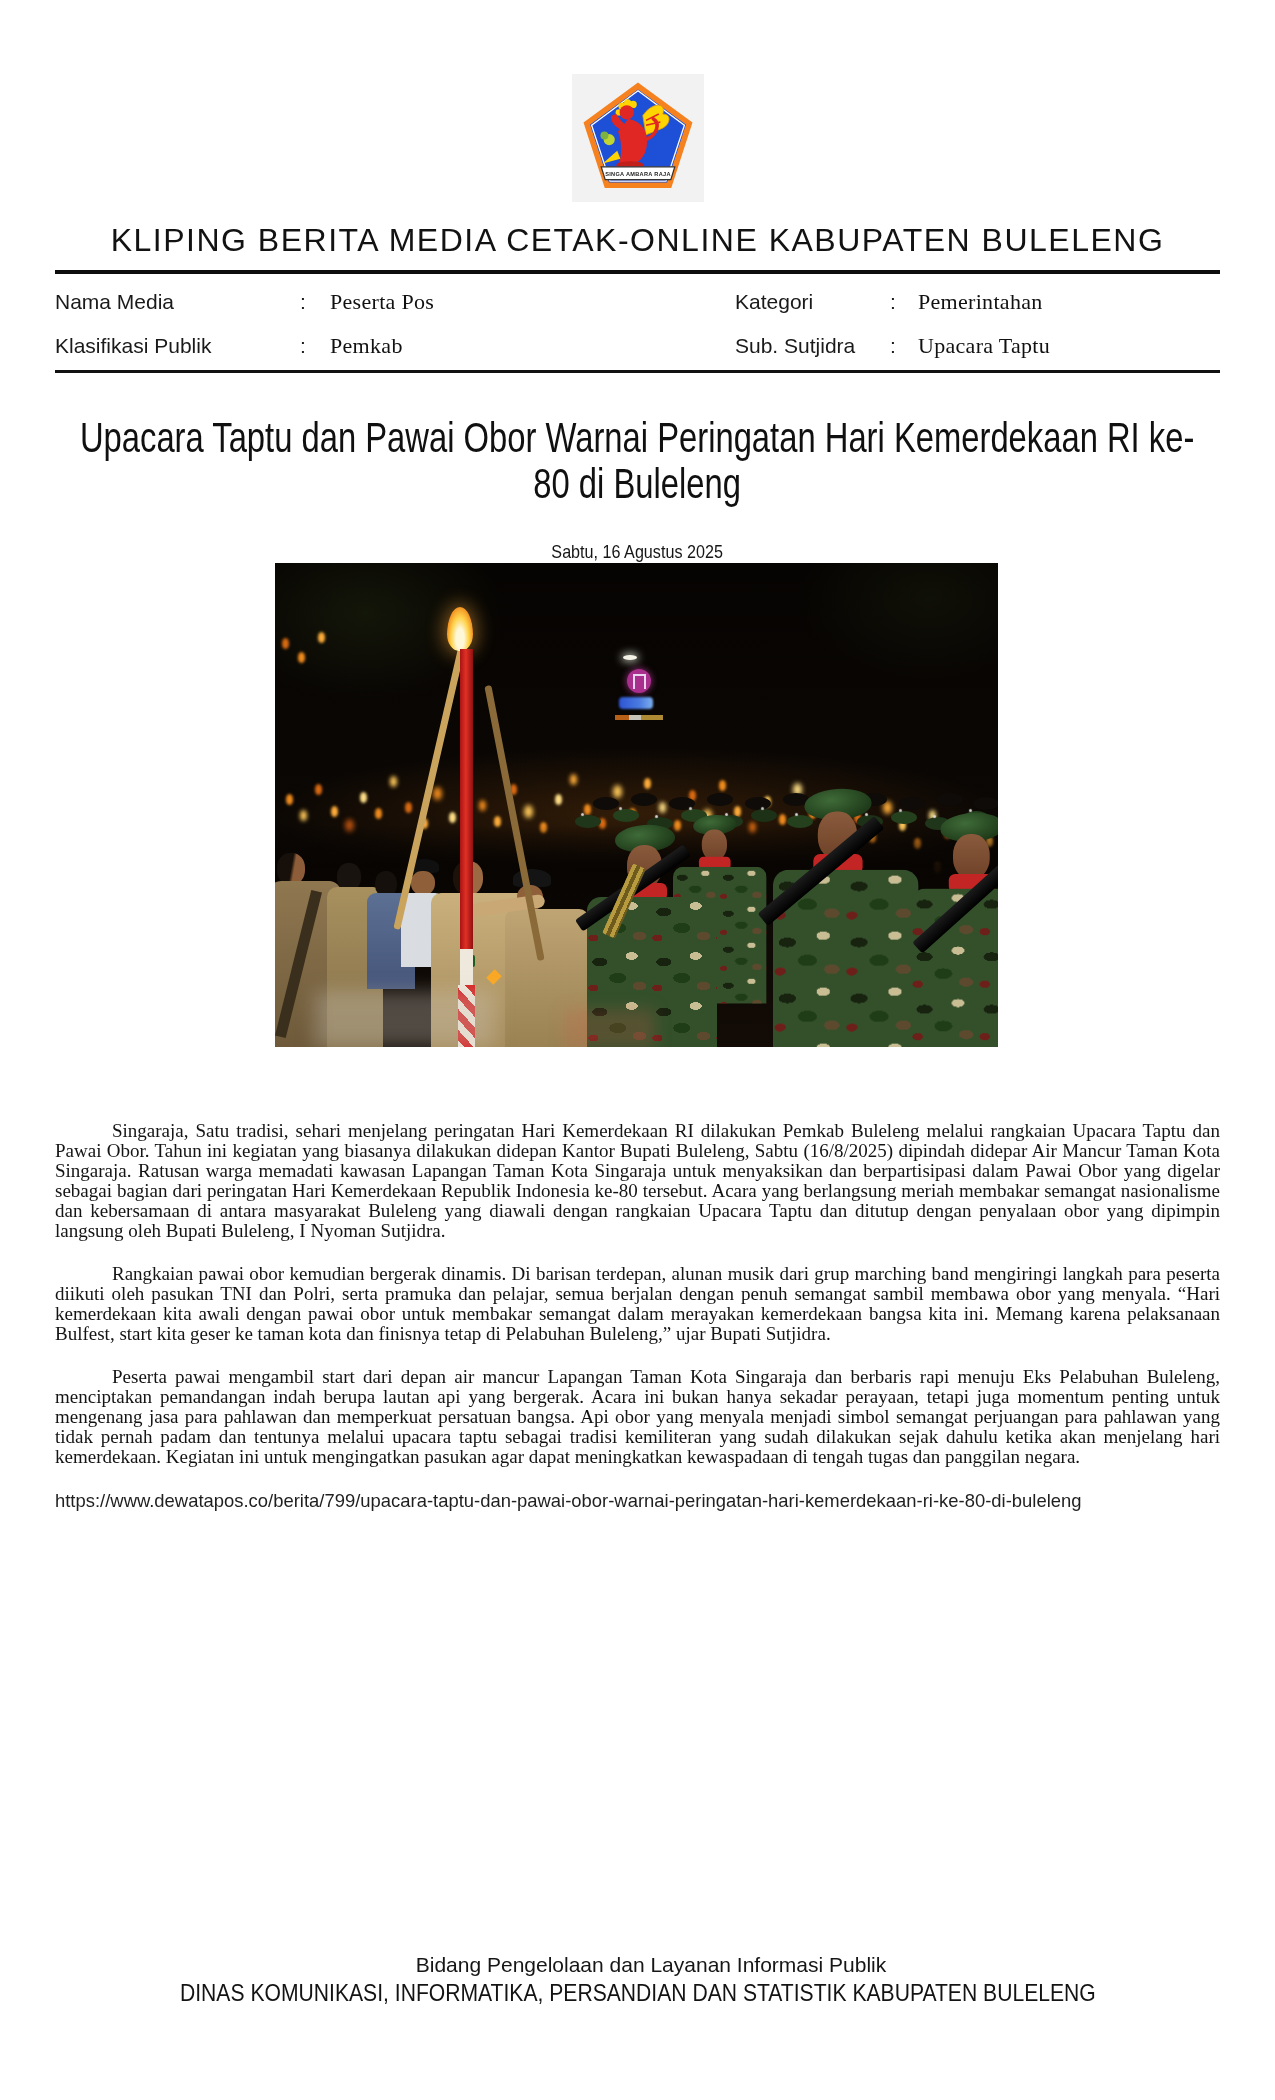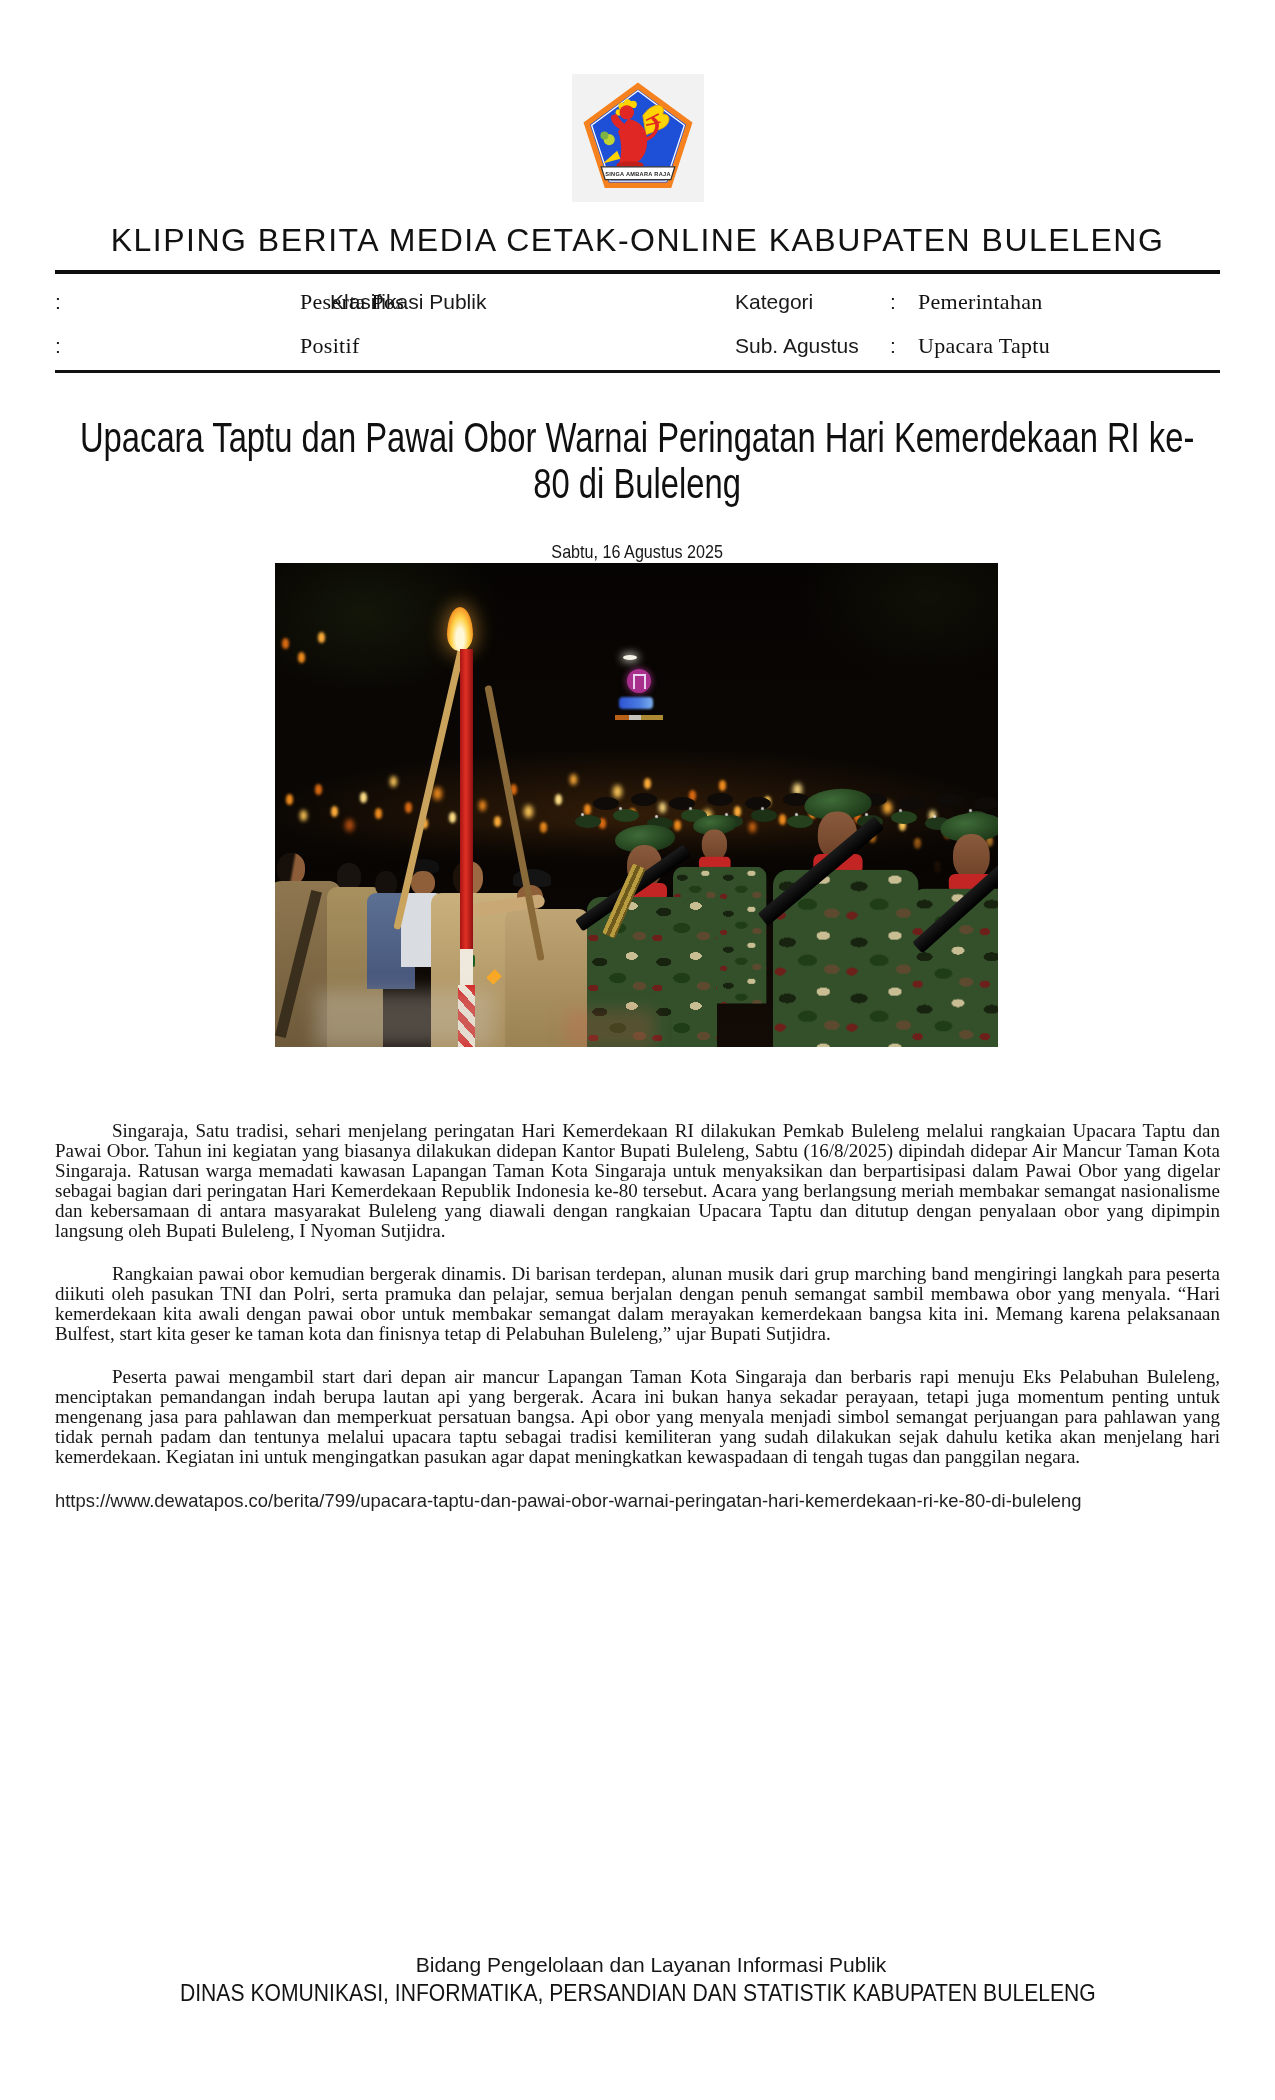--- a/index.html
+++ b/index.html
@@ -170,31 +170,32 @@
         <polygon points="24,106 116,106 111,122 29,122" fill="#ffffff" stroke="#333" stroke-width="1.5"></polygon>
         <text x="70" y="117" text-anchor="middle" font-size="7" font-weight="bold" fill="#222" font-family="Liberation Sans, sans-serif" letter-spacing="0.4">SINGA AMBARA RAJA</text>
       </svg>
     </div>
 
     <h1 class="doc-title">KLIPING BERITA MEDIA CETAK-ONLINE KABUPATEN BULELENG</h1>
     <div class="rule-thick"></div>
 
     <div class="meta">
       <div class="meta-col left">
+        <span class="meta-cell meta-label">Nama Media</span>
         <span class="meta-cell meta-colon">:</span>
         <span class="meta-cell meta-value">Peserta Pos</span>
         <span class="meta-cell meta-label">Klasifikasi Publik</span>
         <span class="meta-cell meta-colon">:</span>
-        <span class="meta-cell meta-value">Positif</span>
+        <span class="meta-cell meta-value">Pemkab</span>
       </div>
       <div class="meta-col right">
         <span class="meta-cell meta-label">Kategori</span>
         <span class="meta-cell meta-colon">:</span>
         <span class="meta-cell meta-value">Pemerintahan</span>
-        <span class="meta-cell meta-label">Sub. Agustus</span>
+        <span class="meta-cell meta-label">Sub. Sutjidra</span>
         <span class="meta-cell meta-colon">:</span>
         <span class="meta-cell meta-value">Upacara Taptu</span>
       </div>
     </div>
     <div class="rule-thin"></div>
 
     <h2 class="article-title">Upacara Taptu dan Pawai Obor Warnai Peringatan Hari Kemerdekaan RI ke-80 di Buleleng</h2>
     <div class="article-date">Sabtu, 16 Agustus 2025</div>
 
     <figure class="photo" style="margin-block:0;">

